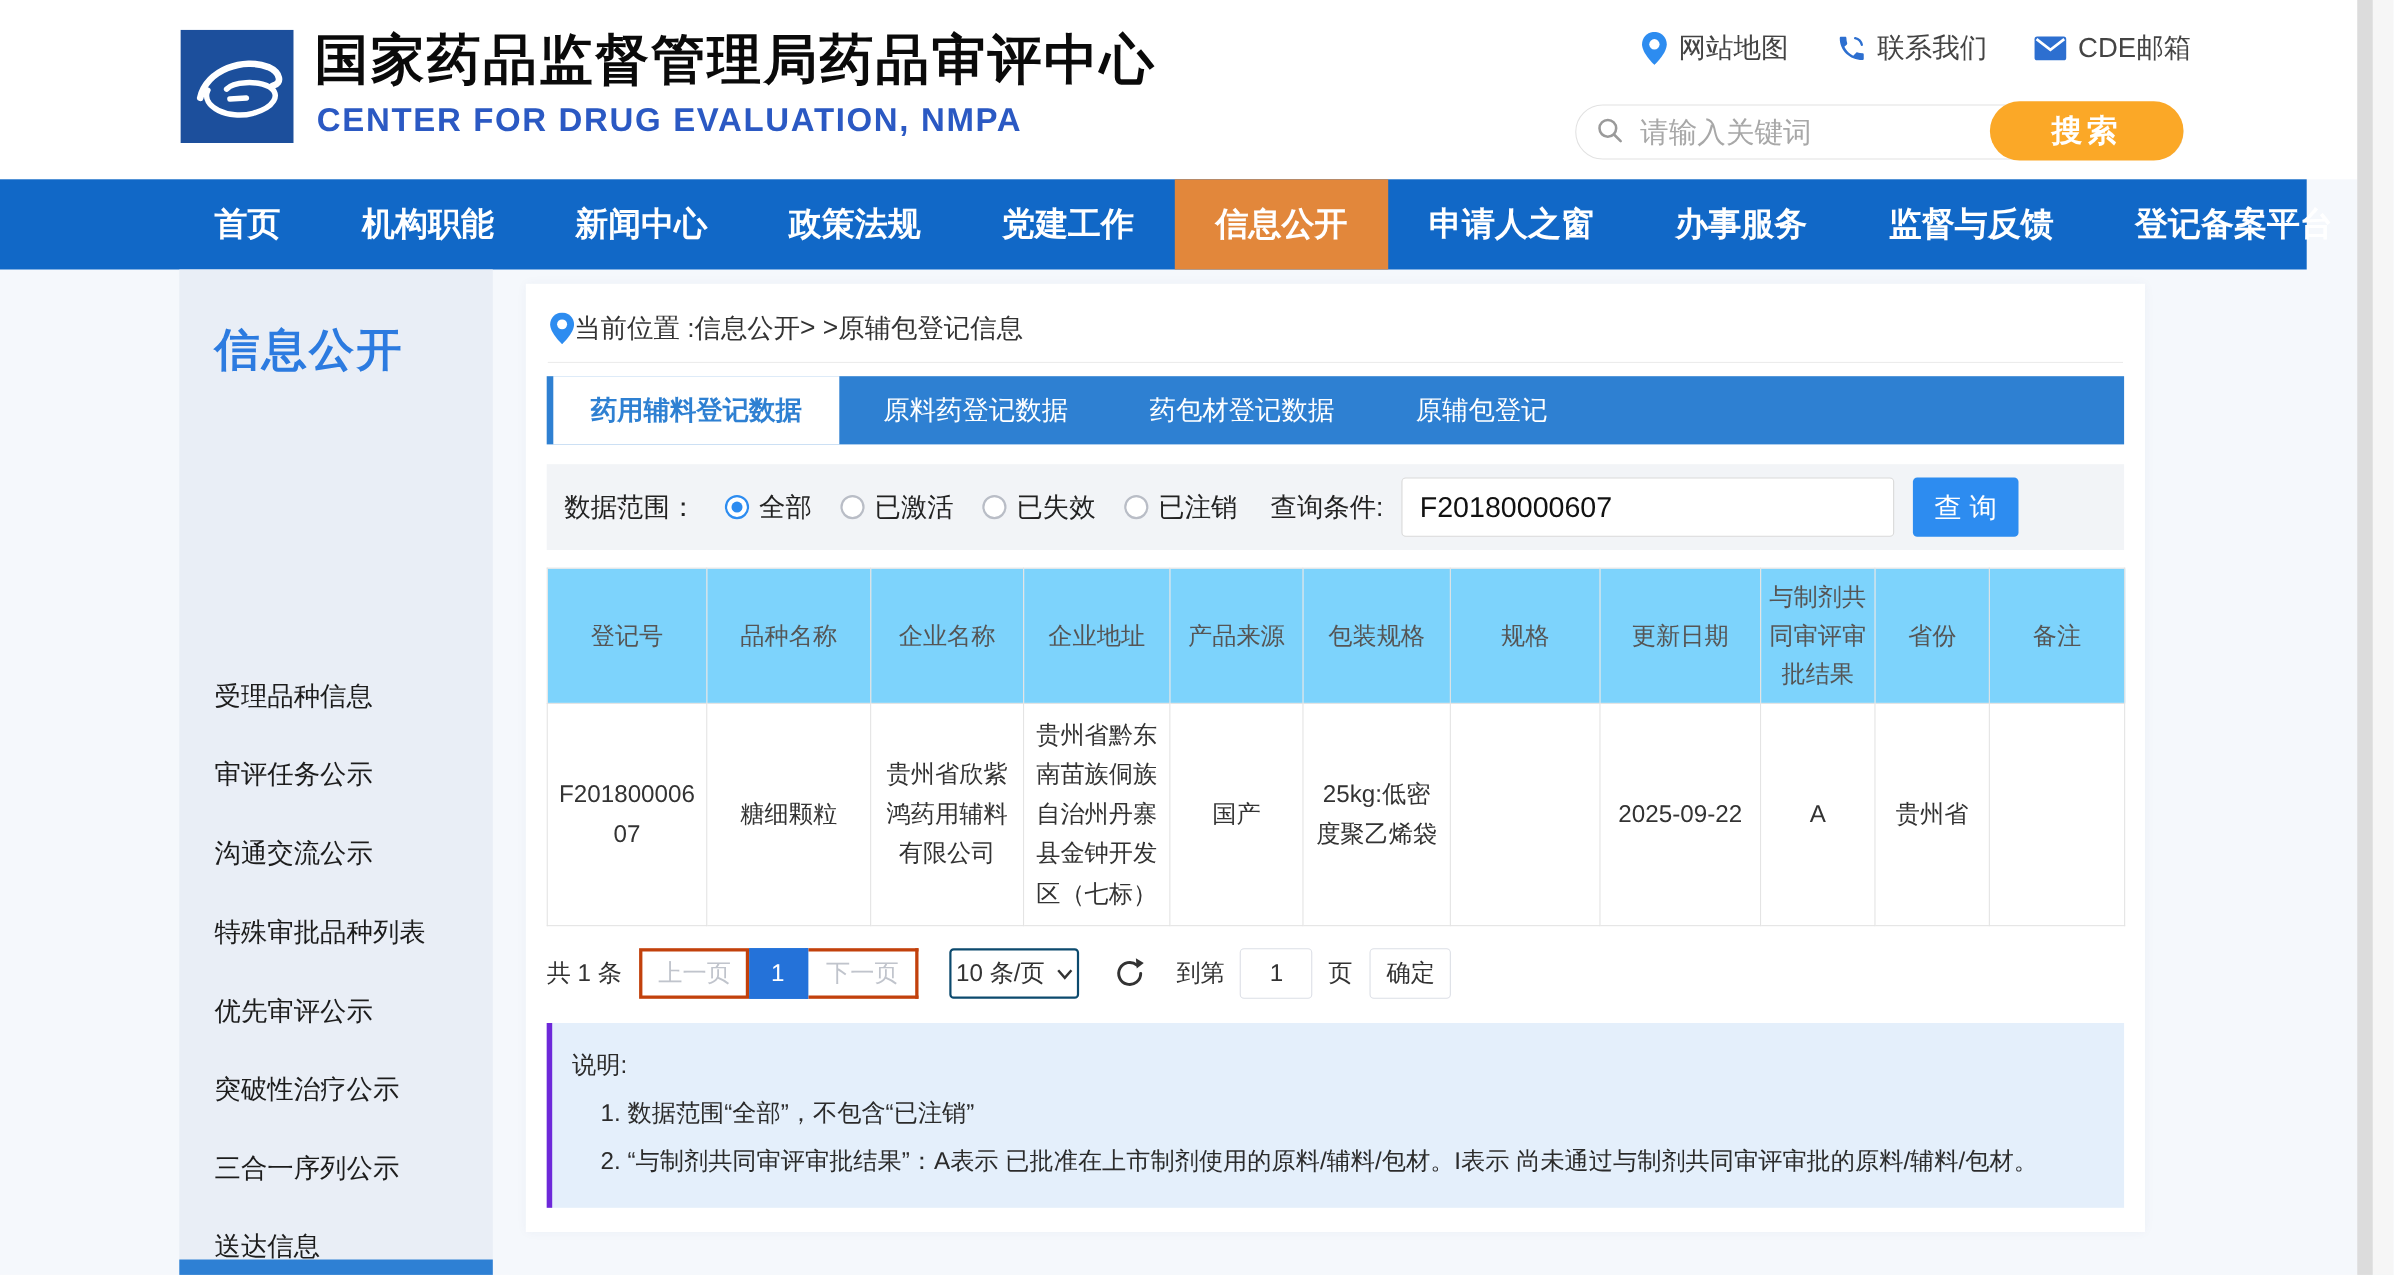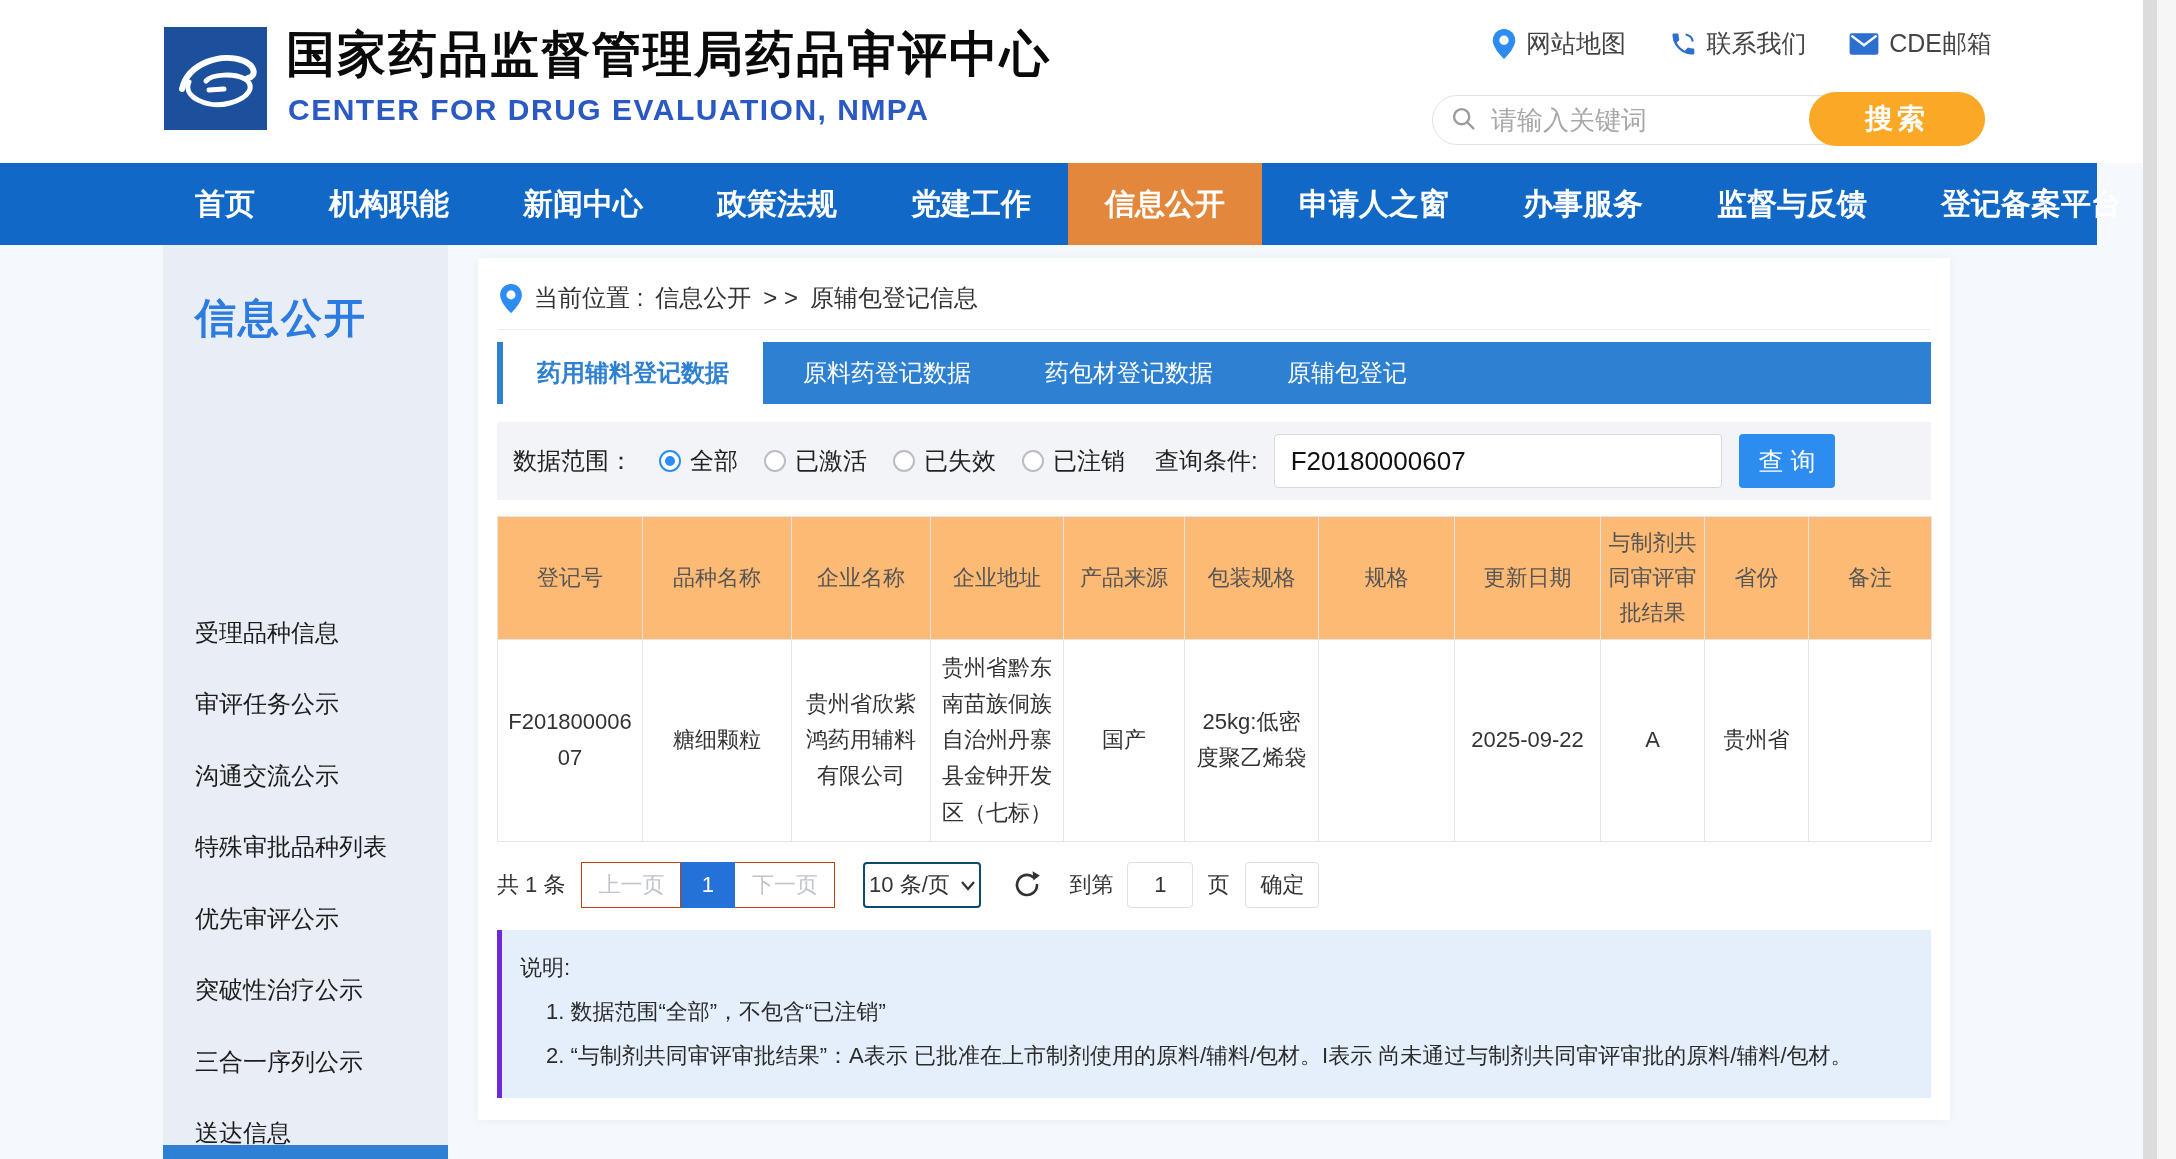--- a/index.html
+++ b/index.html
@@ -38,47 +38,47 @@
   .nav-item.is-active { background:#e2873b; }
   .nav-sep { width:1px; height:30px; background:rgba(255,255,255,.85); align-self:center; }
   
   .sidebar { position:absolute; left:163px; top:245px; width:285px; height:914px; background:#e9eef6; }
   .sidebar-title { position:absolute; left:32px; top:46px; font-size:41px; font-weight:bold; color:#2c7be0; letter-spacing:2px; }
   .sidebar-list { position:absolute; left:0; top:352px; width:100%; list-style:none; top:352px; }
   .sidebar-item { height:71.5px; display:flex; align-items:center; padding-left:32px; font-size:24px; color:#1c1c1c; cursor:pointer; }
   .sidebar-active-bar { position:absolute; left:0; bottom:0; width:100%; height:14px; background:#2e80d4; cursor:pointer; }
   
   .card { position:absolute; left:478px; top:258px; width:1472px; min-height:754px; background:#fff; box-shadow:0 0 10px rgba(30,60,120,.05); padding-bottom:22px; }
-  .breadcrumb { display:flex; align-items:center; gap:12px; padding:24px 20px 0 22px; font-size:24px; color:#333; }
+  .breadcrumb { display:flex; align-items:center; gap:0; padding:24px 20px 0 22px; font-size:24px; color:#333; }
   .breadcrumb .crumb { cursor:pointer; }
   .bc-divider { margin:15px 20px 0 20px; border-bottom:1px solid #ececec; }
   
   .tabbar { margin:12px 19px 0 19px; height:62px; background:#2e80d2; display:flex; }
   .tab { display:flex; align-items:center; padding:0 34px; font-size:24px; color:#fff; cursor:pointer; margin-left:6px; white-space:nowrap; }
   .tab.is-active { background:#ffffff; color:#2e80d2; font-weight:bold; }
   
   .filterbar { margin:18px 19px 0 19px; height:78px; background:#f2f4f7; display:flex; align-items:center; font-size:24px; color:#222; }
   .f-label { margin-left:16px; white-space:nowrap; }
   .radio-opt { display:flex; align-items:center; margin-left:26px; cursor:pointer; white-space:nowrap; }
   .radio-circle { width:22px; height:22px; border:2px solid #b9bdc6; border-radius:50%; background:#fff; margin-right:9px; position:relative; flex:none; }
   .radio-opt.is-active .radio-circle { border-color:#2d8cf0; }
   .radio-opt.is-active .radio-circle::after { content:""; position:absolute; left:4px; top:4px; width:10px; height:10px; border-radius:50%; background:#2d8cf0; }
   .q-label { margin-left:30px; white-space:nowrap; }
   .q-input { width:448px; height:54px; margin-left:16px; border:1px solid #d9d9d9; border-radius:4px; background:#fff; font-size:26px; font-weight:500; color:#111; padding:0 16px; outline:none; font-family:"Liberation Sans","DejaVu Sans",sans-serif; }
   .query-btn { margin-left:auto; margin-right:96px; width:96px; height:54px; background:#2d8cf0; border:none; border-radius:4px; color:#fff; font-size:25px; cursor:pointer; font-family:"Liberation Sans","DejaVu Sans",sans-serif; white-space:nowrap; }
   
   .data-table { margin:16px 19px 0 19px; width:1434px; border-collapse:collapse; table-layout:fixed; }
   .data-table th, .data-table td { border:1px solid #e4e4e4; text-align:center; vertical-align:middle; font-size:22px; word-break:break-all; }
-  .data-table th { background:#fdba74; color:#555; font-weight:normal; height:102px; padding:8px 6px; line-height:1.6; }
+  .data-table th { background:#7dd3fc; color:#555; font-weight:normal; height:102px; padding:8px 6px; line-height:1.6; }
   .data-table td { color:#333; height:162px; padding:10px 8px; line-height:1.65; }
   
   .pager { margin:20px 19px 0 19px; display:flex; align-items:center; font-size:22px; color:#333; }
   .pg-total { white-space:nowrap; }
   .pg-group { display:flex; margin-left:16px; }
-  .pg-btn { min-width:100px; height:46px; display:flex; align-items:center; justify-content:center; border:1px solid #c2410c; background:#fff; color:#c0c4cc; font-size:22px; padding:0 14px; cursor:default; }
+  .pg-btn { min-width:100px; height:46px; display:flex; align-items:center; justify-content:center; border:3px solid #c2410c; background:#fff; color:#c0c4cc; font-size:22px; padding:0 14px; cursor:default; }
   .pg-btn + .pg-btn { border-left:none; }
   .pg-page { min-width:54px; padding:0; background:#2472d9; border-color:#2472d9; color:#fff; cursor:pointer; }
   .pg-size { margin-left:28px; width:118px; height:46px; border:2px solid #0c4a6e; border-radius:4px; background:#fff; display:flex; align-items:center; justify-content:center; gap:10px; cursor:pointer; white-space:nowrap; }
   .pg-refresh { margin-left:30px; width:32px; height:32px; cursor:pointer; }
   .pg-goto-label { margin-left:26px; white-space:nowrap; }
   .pg-goto-input { margin-left:14px; width:66px; height:46px; border:1px solid #dcdfe6; border-radius:4px; text-align:center; font-size:22px; color:#333; outline:none; font-family:"Liberation Sans","DejaVu Sans",sans-serif; }
   .pg-page-label { margin-left:14px; white-space:nowrap; }
   .pg-confirm { margin-left:16px; width:74px; height:46px; border:1px solid #dcdfe6; border-radius:4px; background:#fff; color:#333; font-size:22px; cursor:pointer; font-family:"Liberation Sans","DejaVu Sans",sans-serif; white-space:nowrap; }
   
   .note { margin:22px 19px 0 19px; background:#e4effb; border-left:5px solid #6d28d9; padding:16px 24px 20px 18px; font-size:22px; color:#2b2b2b; line-height:2.0; }

